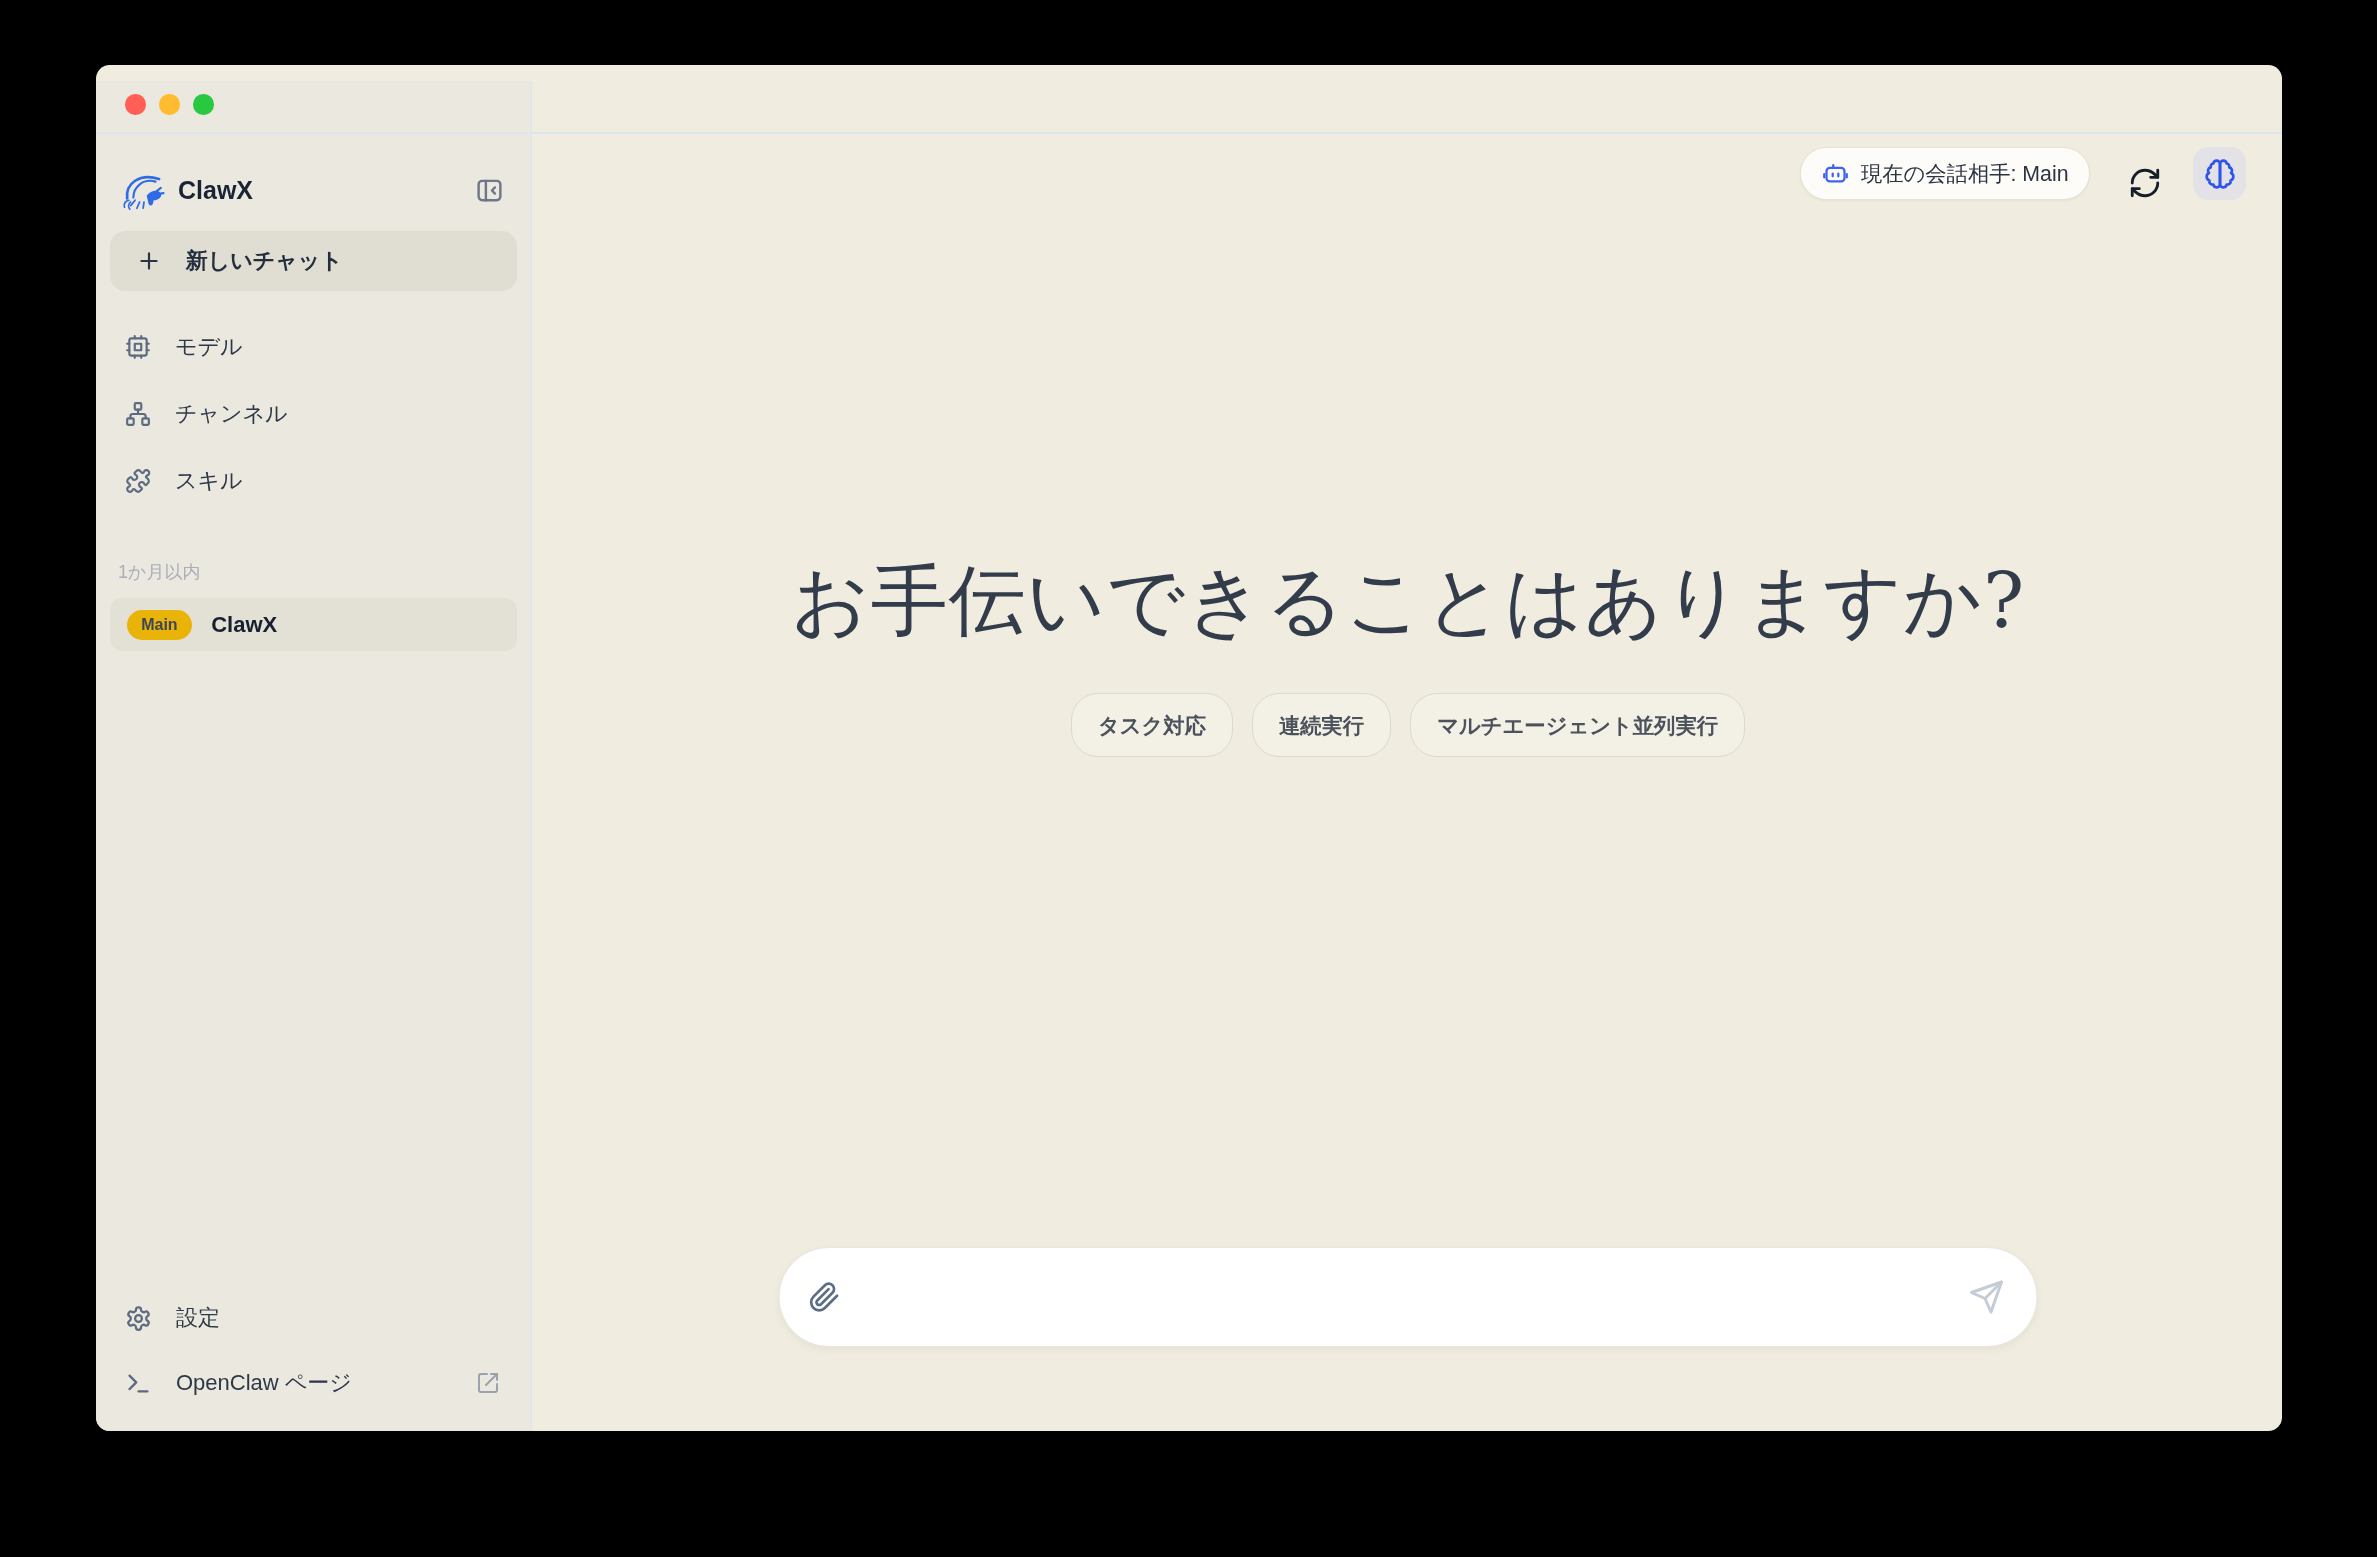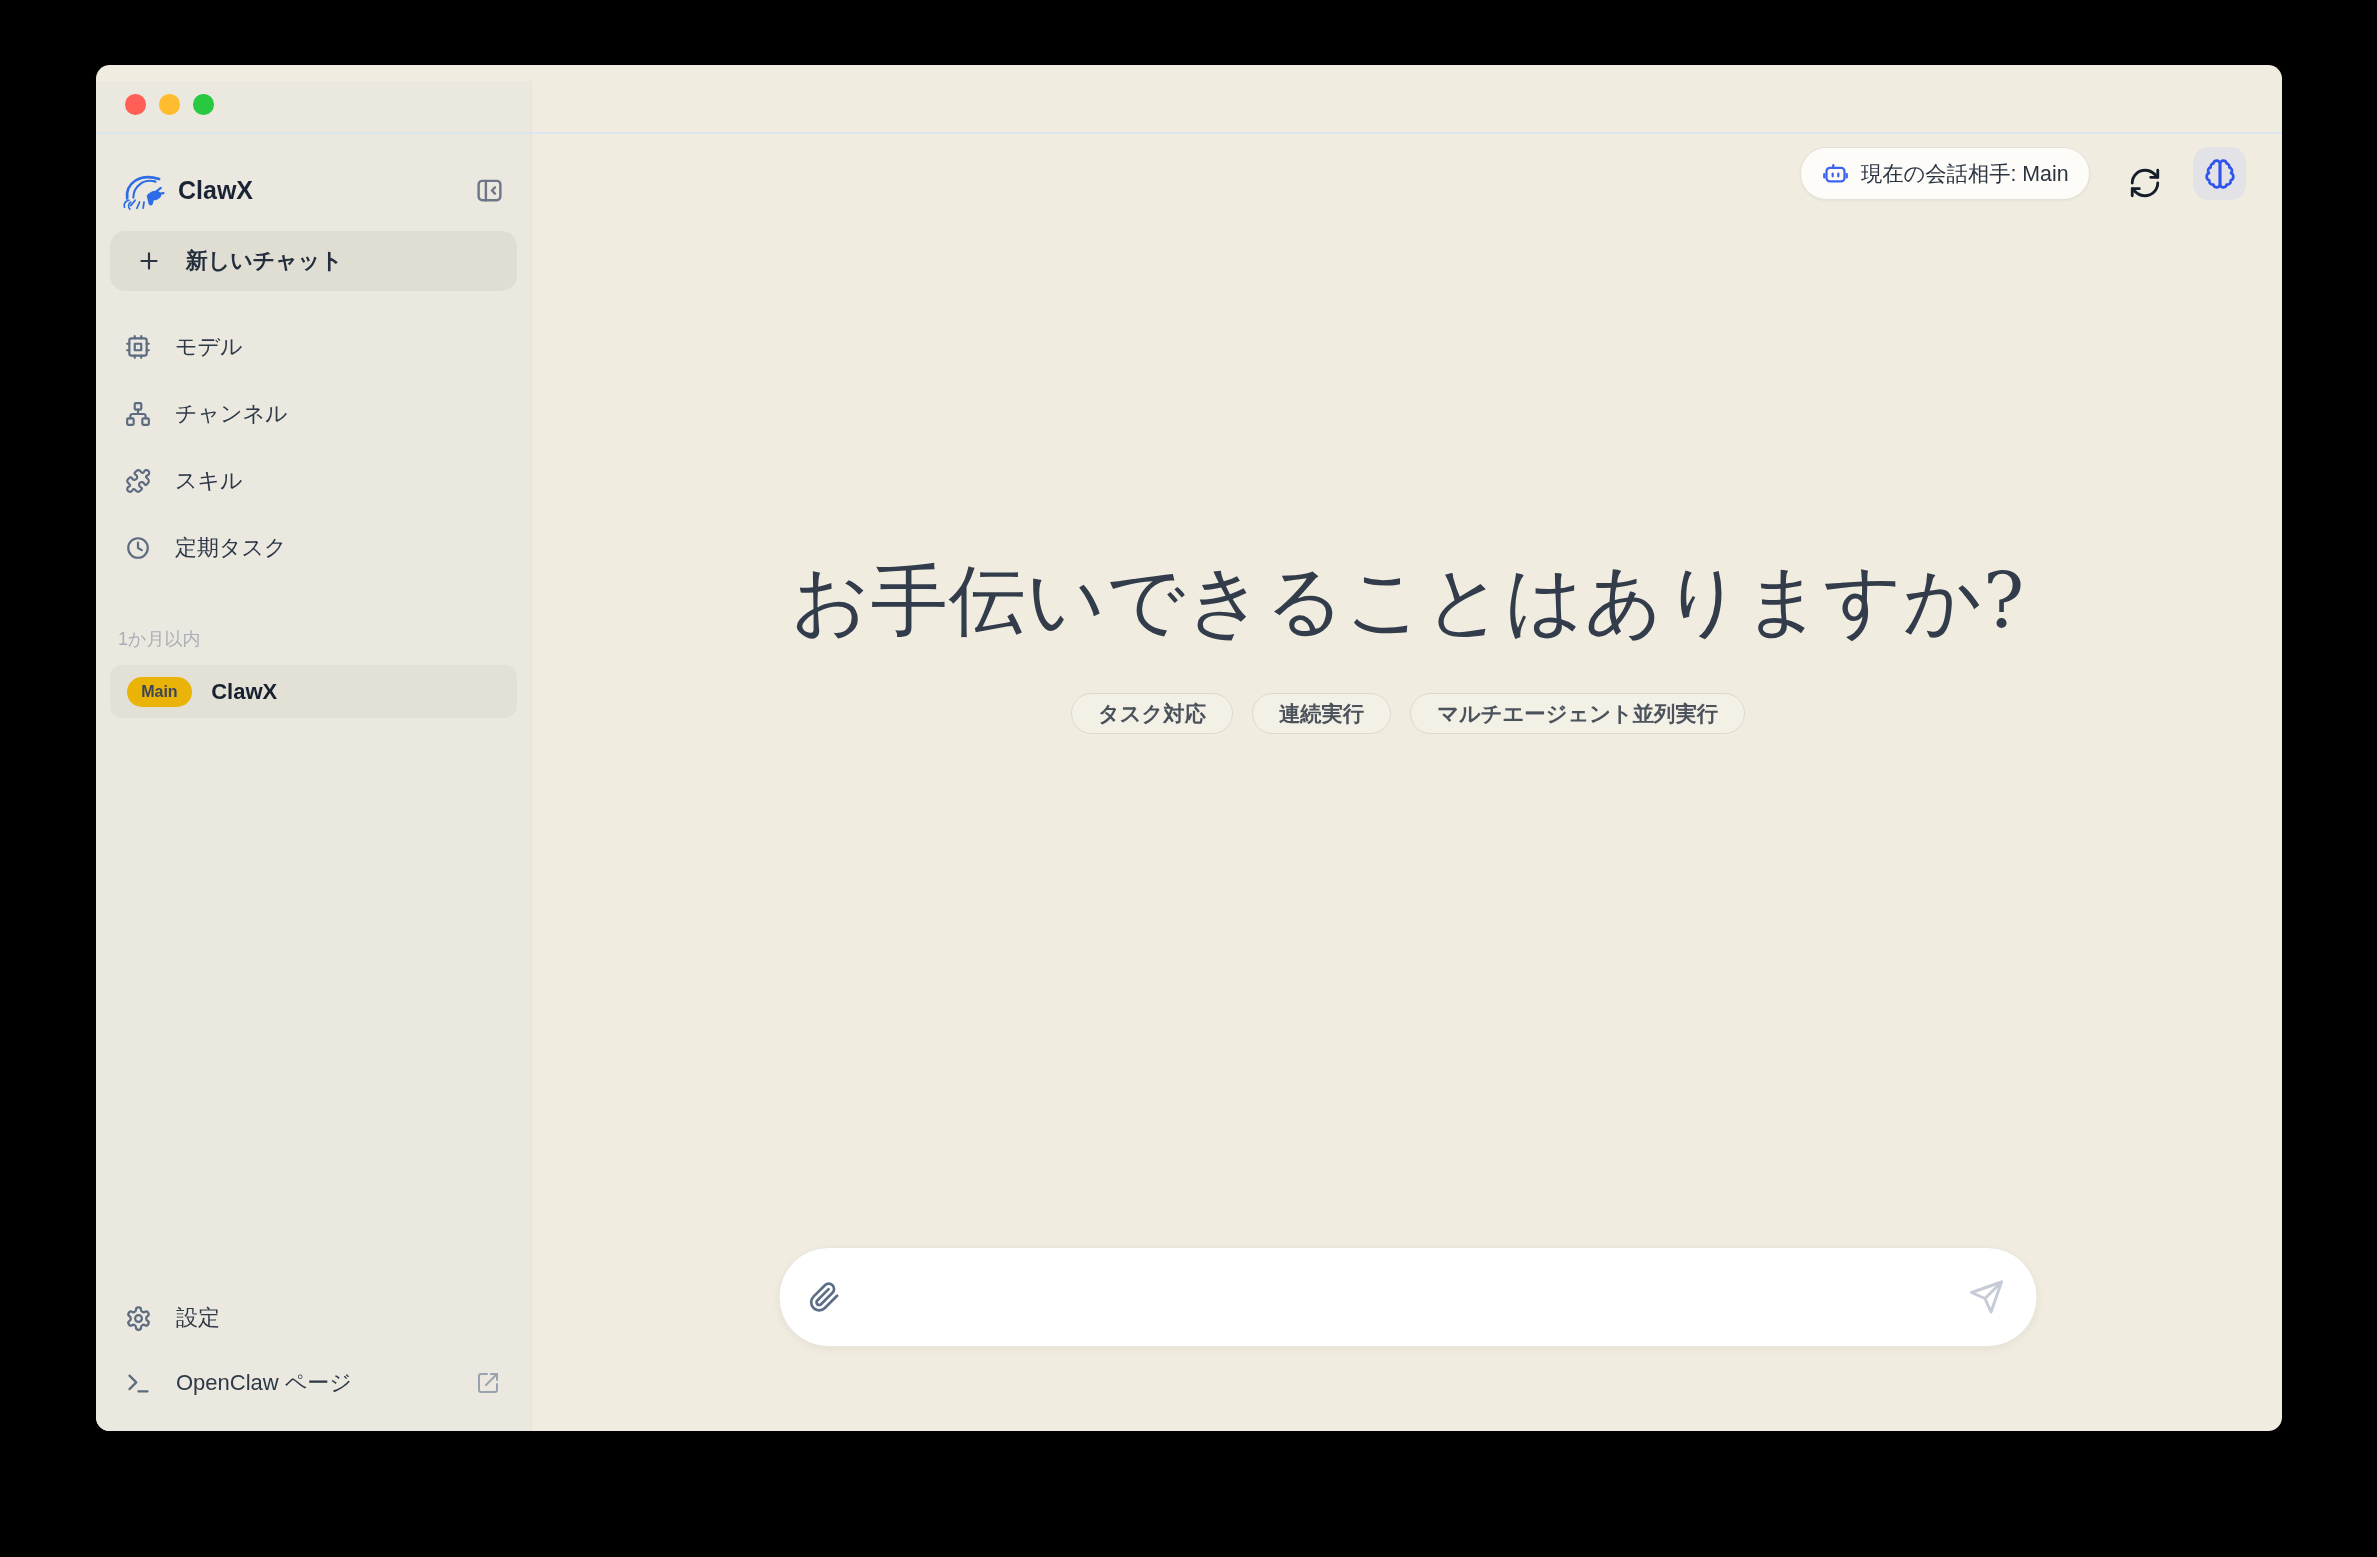--- a/index.html
+++ b/index.html
@@ -66,21 +66,21 @@
   .conv-pill .txt { margin-left:12px; font-size:21.3px; font-weight:500; color:#2a3342; }
   .refresh-btn { margin-left:38px; width:34px; height:34px; color:#161e2b; cursor:pointer; }
   .brain-btn { margin-left:31px; width:53px; height:53px; border-radius:15.4px; background:#e2e2e7;
     display:flex; align-items:center; justify-content:center; cursor:pointer; }
   .brain-btn svg { width:32px; height:32px; color:#2f54eb; }
 
   .hero { position:absolute; left:0; right:0; top:485px; text-align:center; }
   .hero-heading { font-family:"DejaVu Serif","Liberation Serif",serif; font-size:77px;
     font-weight:400; color:#333c4b; letter-spacing:0.9px; }
   .chips { margin-top:39px; display:flex; justify-content:center; gap:19px; }
-  .chip { height:41px; display:inline-flex; align-items:center; padding:12px 26px;
+  .chip { height:64px; display:inline-flex; align-items:center; padding:12px 26px;
     border:1.7px solid #ddd9cc; border-radius:27px; background:rgba(255,255,255,0.22);
     font-size:21.3px; font-weight:600; color:#4b525c; cursor:pointer; }
 
   .composer { position:absolute; top:1182px; left:50%; transform:translateX(-50%);
     width:1259px; height:100px; background:#ffffff; border:0.9px solid #e9e6db;
     border-radius:51px; box-shadow:0 2.6px 8.5px rgba(0,0,0,0.05);
     display:flex; align-items:center; padding:0 32px 0 29px; }
   .composer .clip { width:32px; height:32px; color:#5c6d86; cursor:pointer; flex:0 0 auto; }
   .composer input { flex:1; border:none; outline:none; background:transparent;
     font-size:23px; color:#2a3342; margin:0 20.5px; font-family:inherit; }
@@ -151,27 +151,20 @@
           <path d="M12 8v4M5 16v-2a2 2 0 0 1 2-2h10a2 2 0 0 1 2 2v2"></path>
         </svg>
         <span class="nlbl">チャンネル</span>
       </div>
       <div class="nav-item">
         <svg class="ic nico" viewBox="0 0 24 24">
           <path d="M19.4 7.9c-.1.3 0 .7.3.9l1.6 1.6a2.4 2.4 0 0 1 0 3.4l-1.6 1.6c-.3.3-.7.4-1 .2-.4-.2-.7-.6-.9-1a2.5 2.5 0 1 0-3.2 3.2c.4.2.8.5 1 .9.2.3.1.7-.2 1l-1.6 1.6a2.4 2.4 0 0 1-3.4 0l-1.6-1.6a1 1 0 0 0-.9-.3c-.5.1-.8.5-1 1a2.5 2.5 0 1 1-3.2-3.2c.5-.2.9-.5 1-1a1 1 0 0 0-.3-.9l-1.6-1.6a2.4 2.4 0 0 1 0-3.4l1.7-1.5c.2-.2.6-.4.9-.3.5.1.9.5 1.1 1a2.5 2.5 0 1 0 3.3-3.3c-.5-.2-.9-.6-1-1.1-.1-.3.1-.7.3-.9l1.5-1.5a2.4 2.4 0 0 1 3.4 0l1.6 1.6c.2.2.6.3.9.3.5-.1.8-.5 1-1a2.5 2.5 0 1 1 3.2 3.2c-.5.2-.9.5-1 1Z"></path>
         </svg>
         <span class="nlbl">スキル</span>
       </div>
-      <div class="nav-item">
-        <svg class="ic nico" viewBox="0 0 24 24">
-          <circle cx="12" cy="12" r="9"></circle>
-          <path d="M12 7v5l3.5 2"></path>
-        </svg>
-        <span class="nlbl">定期タスク</span>
-      </div>
     </div>
 
     <div class="section-label">1か月以内</div>
 
     <div class="history-item">
       <span class="history-badge">Main</span>
       <span class="history-title">ClawX</span>
     </div>
 
     <div class="sidebar-footer">

